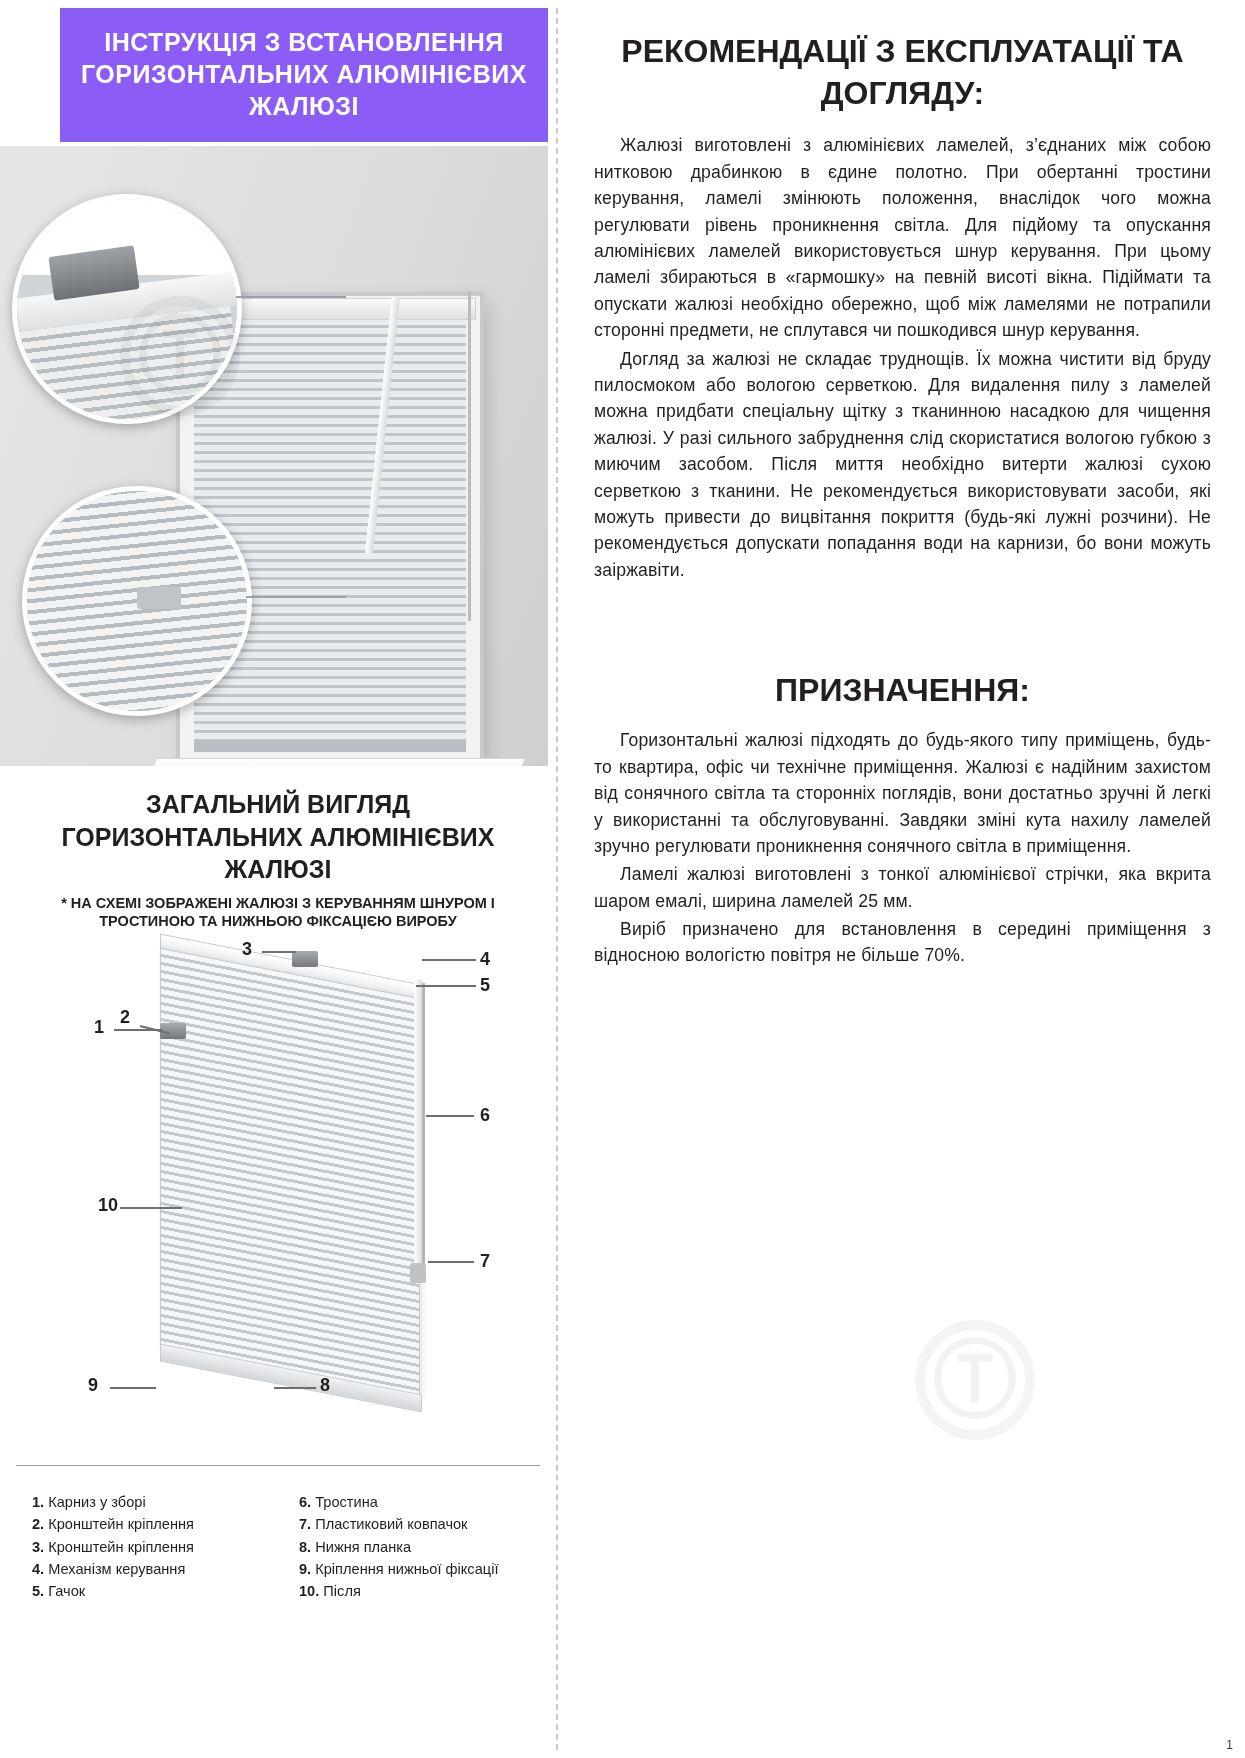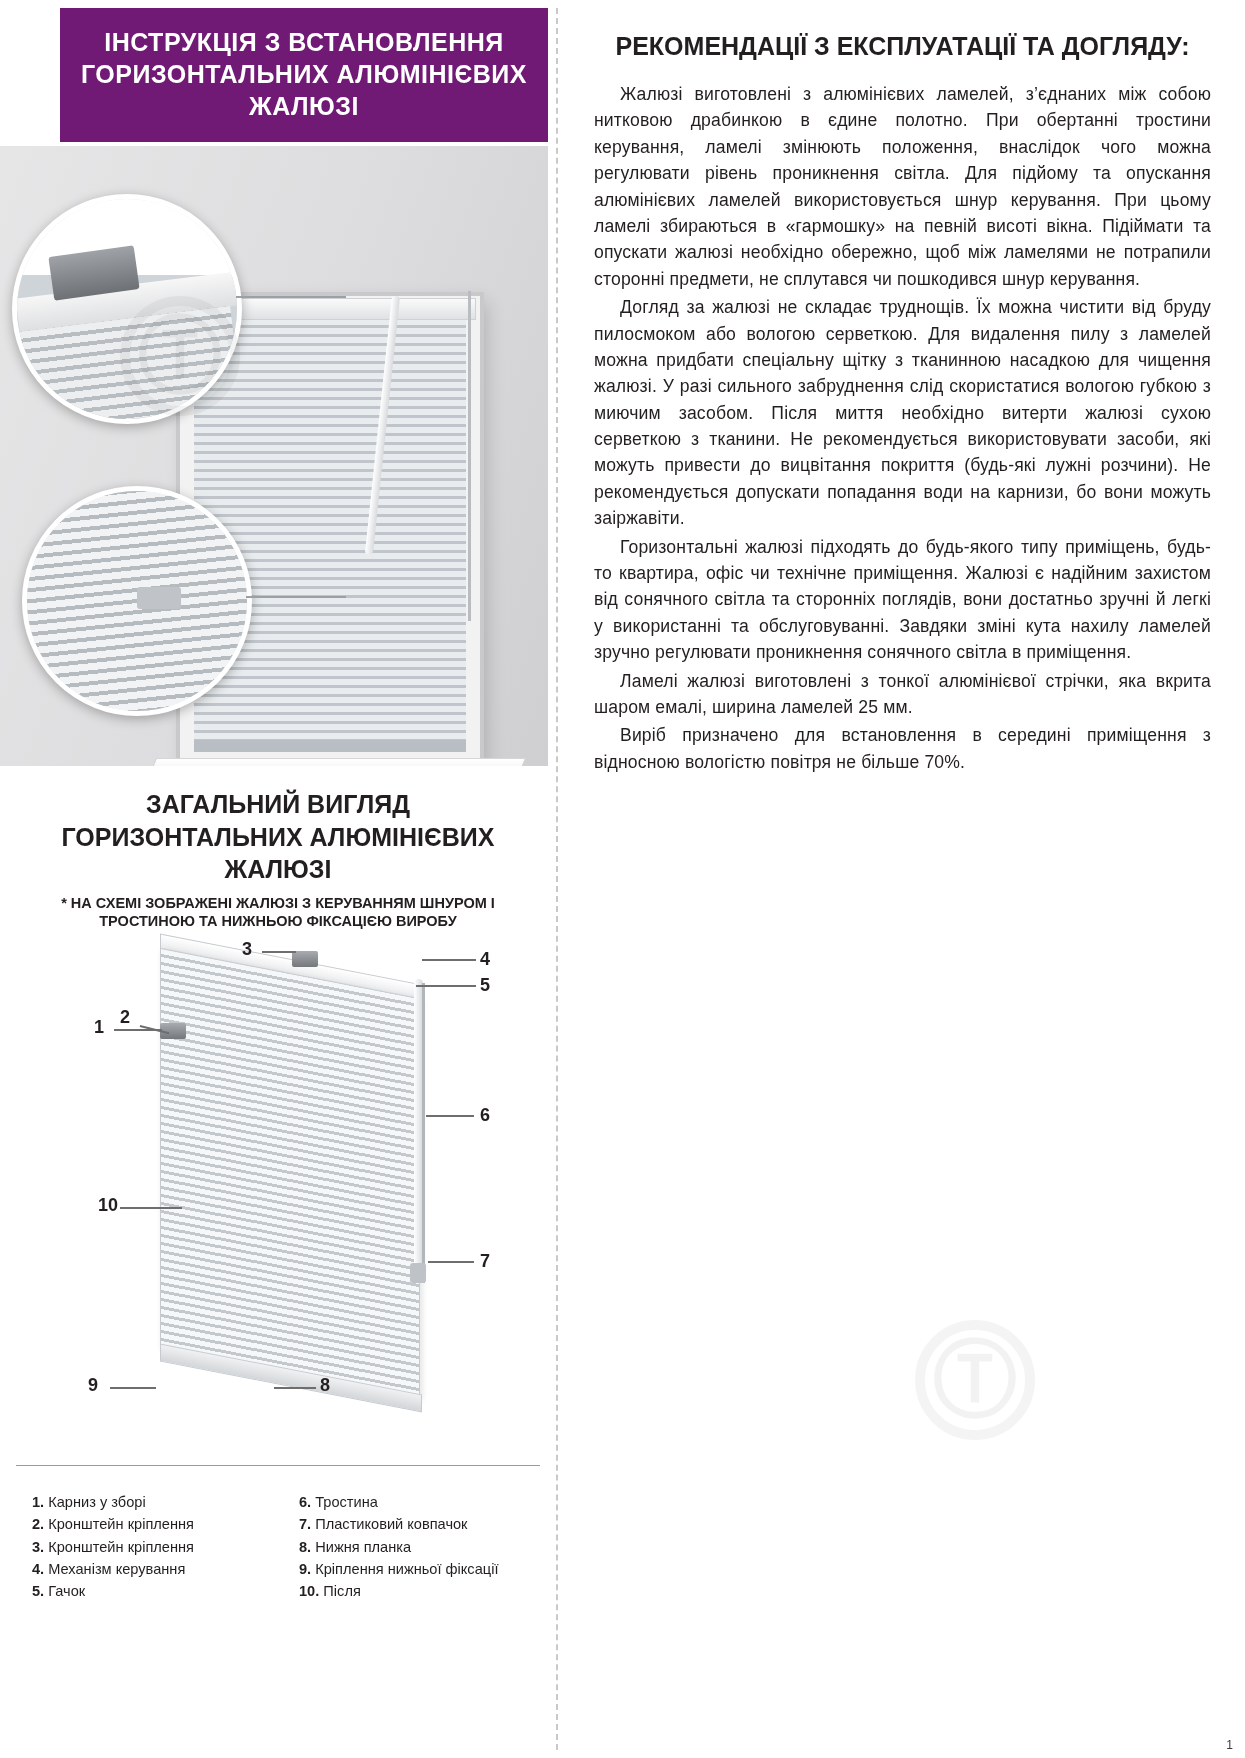--- a/index.html
+++ b/index.html
@@ -33,21 +33,21 @@
   }
   .col-right {
     flex: 1;
     position: relative;
     padding: 26px 34px 20px 36px;
   }
 
   
   .banner {
     margin: 8px 8px 0 60px;
-    background: #701a75;
+    background: #8b5cf6;
     color: #ffffff;
     text-align: center;
     padding: 18px 10px 20px 10px;
     font-weight: bold;
     letter-spacing: .5px;
     line-height: 1.28;
     font-size: 25px;
     text-transform: uppercase;
   }
 
@@ -261,21 +261,21 @@
   }
   .legend ol { margin: 16px; padding: 0; list-style: none; }
   .legend li { white-space: nowrap; }
   .legend .lnum { font-weight: bold; }
   .legend-col { width: 50%; }
 
   
   .r-title {
     text-align: center;
     font-weight: bold;
-    font-size: 25px;
+    font-size: 32px;
     line-height: 1.32;
     text-transform: uppercase;
     margin: 4px 0 18px 0;
   }
   .r-title.second { margin-top: 86px; margin-bottom: 16px; }
   p.body {
     margin: 0 0 0 0;
     text-align: justify;
     text-indent: 26px;
     font-size: 17.6px;
@@ -397,20 +397,21 @@
   </div>
 
   <div class="col-divider"></div>
 
   <div class="col-right">
     <div class="r-title">Рекомендації з експлуатації та догляду:</div>
 
     <p class="body">Жалюзі виготовлені з алюмінієвих ламелей, з’єднаних між собою нитковою драбинкою в єдине полотно. При обертанні тростини керування, ламелі змінюють положення, внаслідок чого можна регулювати рівень проникнення світла. Для підйому та опускання алюмінієвих ламелей використовується шнур керування. При цьому ламелі збираються в «гармошку» на певній висоті вікна. Підіймати та опускати жалюзі необхідно обережно, щоб між ламелями не потрапили сторонні предмети, не сплутався чи пошкодився шнур керування.</p>
     <p class="body">Догляд за жалюзі не складає труднощів. Їх можна чистити від бруду пилосмоком або вологою серветкою. Для видалення пилу з ламелей можна придбати спеціальну щітку з тканинною насадкою для чищення жалюзі. У разі сильного забруднення слід скористатися вологою губкою з миючим засобом. Після миття необхідно витерти жалюзі сухою серветкою з тканини. Не рекомендується використовувати засоби, які можуть привести до вицвітання покриття (будь-які лужні розчини). Не рекомендується допускати попадання води на карнизи, бо вони можуть заіржавіти.</p>
 
+    <div class="r-title second">Призначення:</div>
 
     <p class="body">Горизонтальні жалюзі підходять до будь-якого типу приміщень, будь-то квартира, офіс чи технічне приміщення. Жалюзі є надійним захистом від сонячного світла та сторонніх поглядів, вони достатньо зручні й легкі у використанні та обслуговуванні. Завдяки зміні кута нахилу ламелей зручно регулювати проникнення сонячного світла в приміщення.</p>
     <p class="body">Ламелі жалюзі виготовлені з тонкої алюмінієвої стрічки, яка вкрита шаром емалі, ширина ламелей 25 мм.</p>
     <p class="body">Виріб призначено для встановлення в середині приміщення з відносною вологістю повітря не більше 70%.</p>
   </div>
 
   <div class="wm wm-2">Ⓣ</div>
   <div class="page-num">1</div>
 </div>
 

